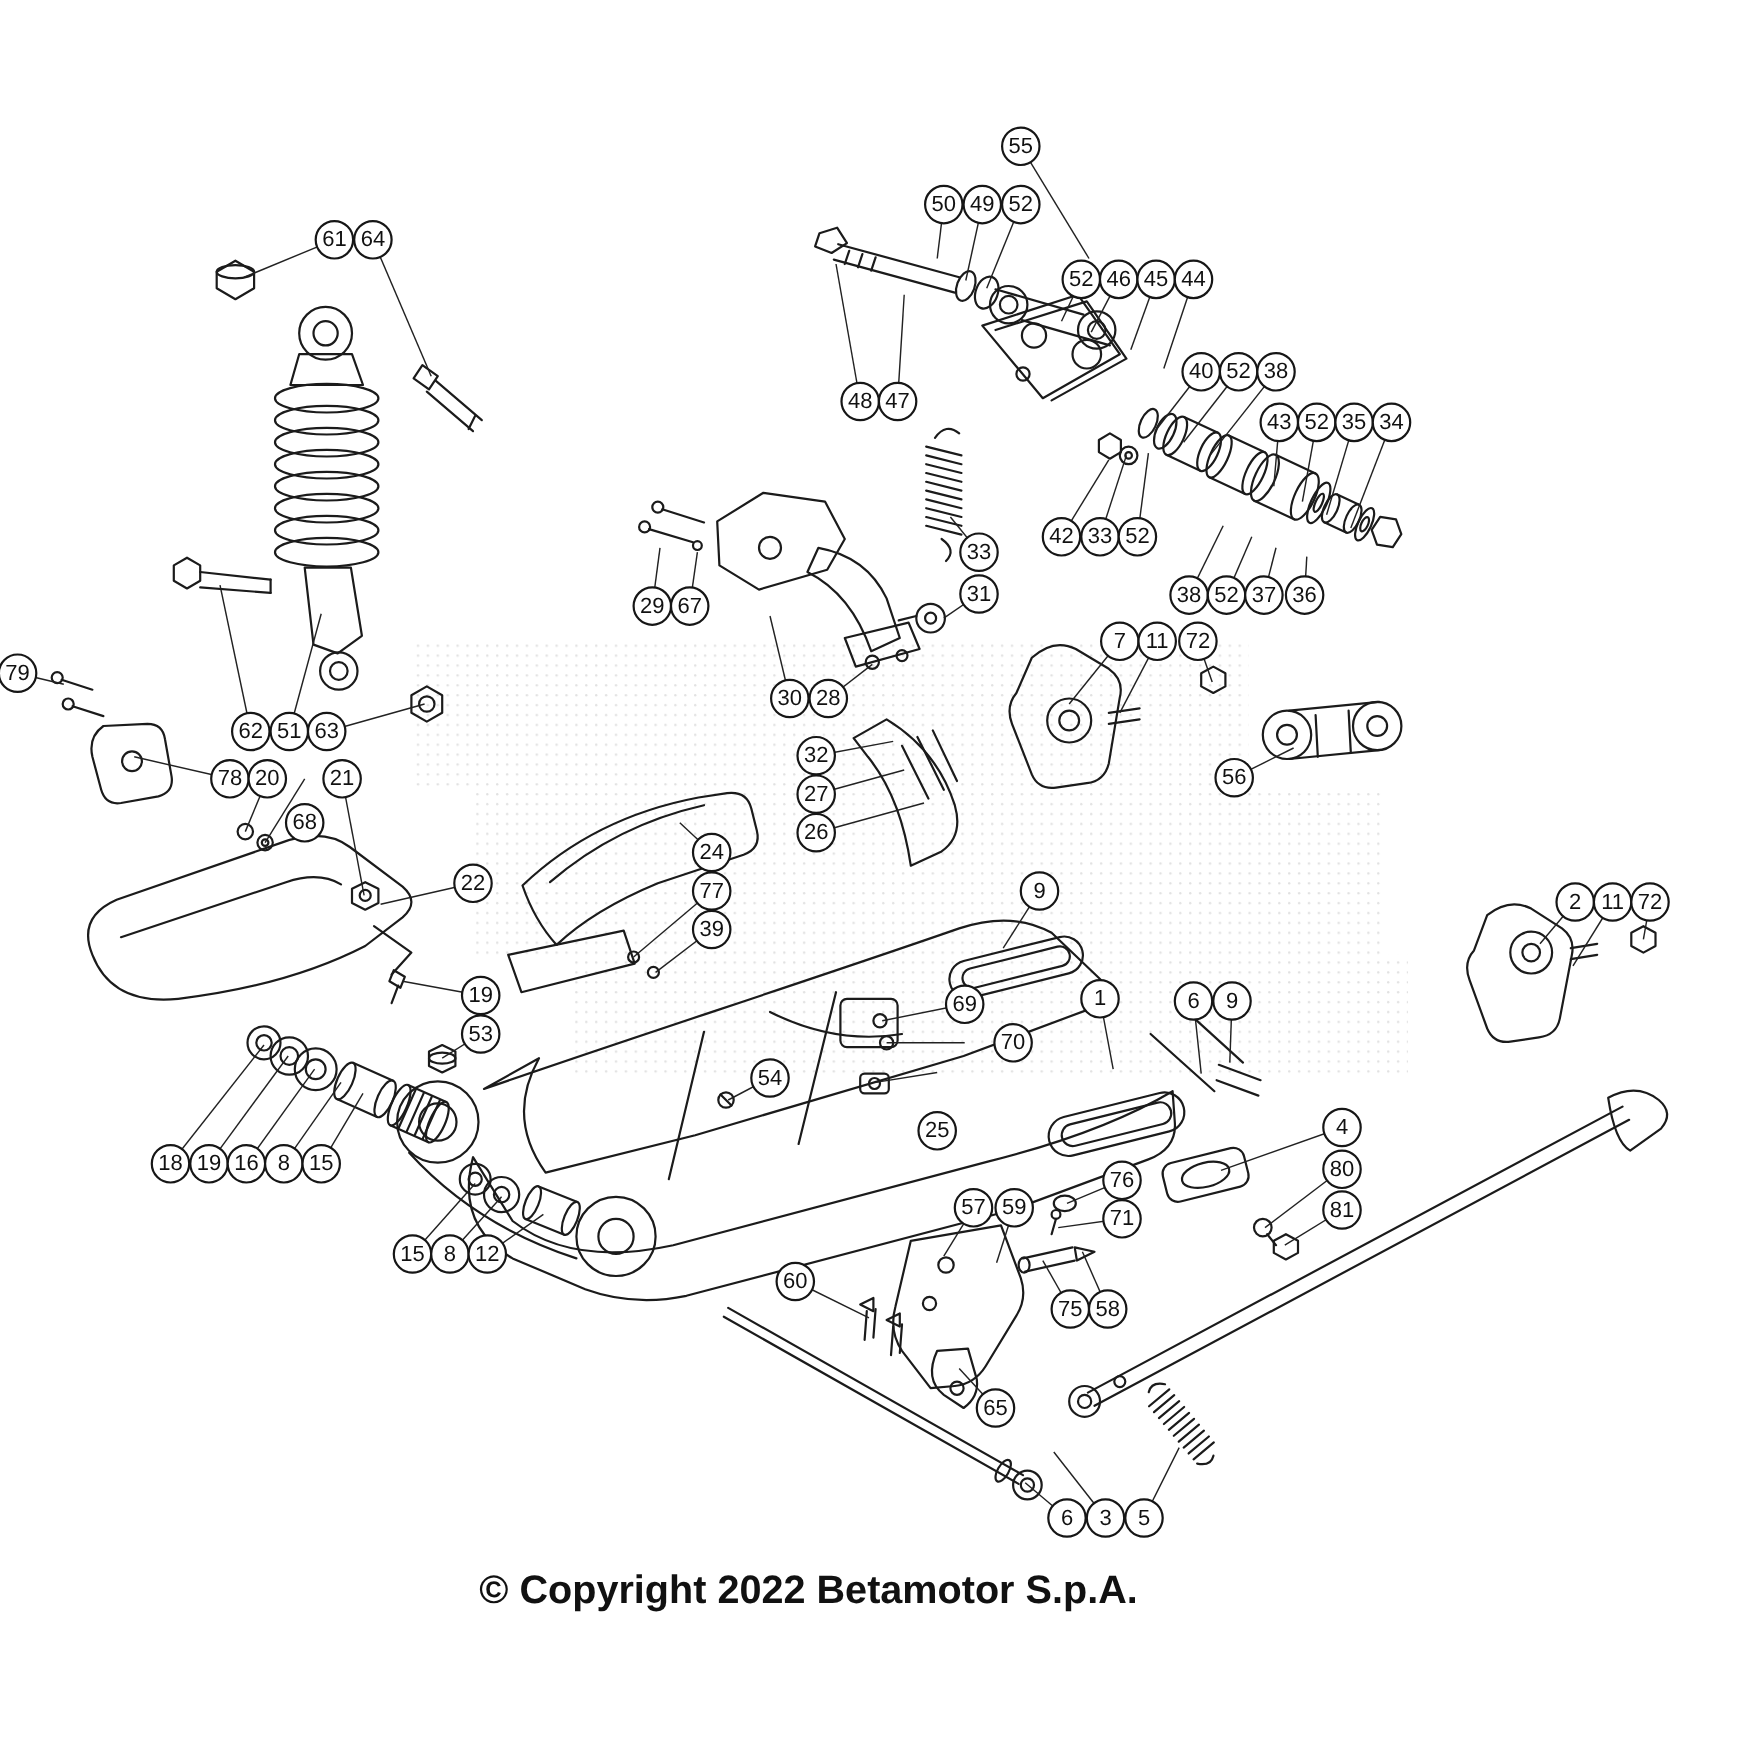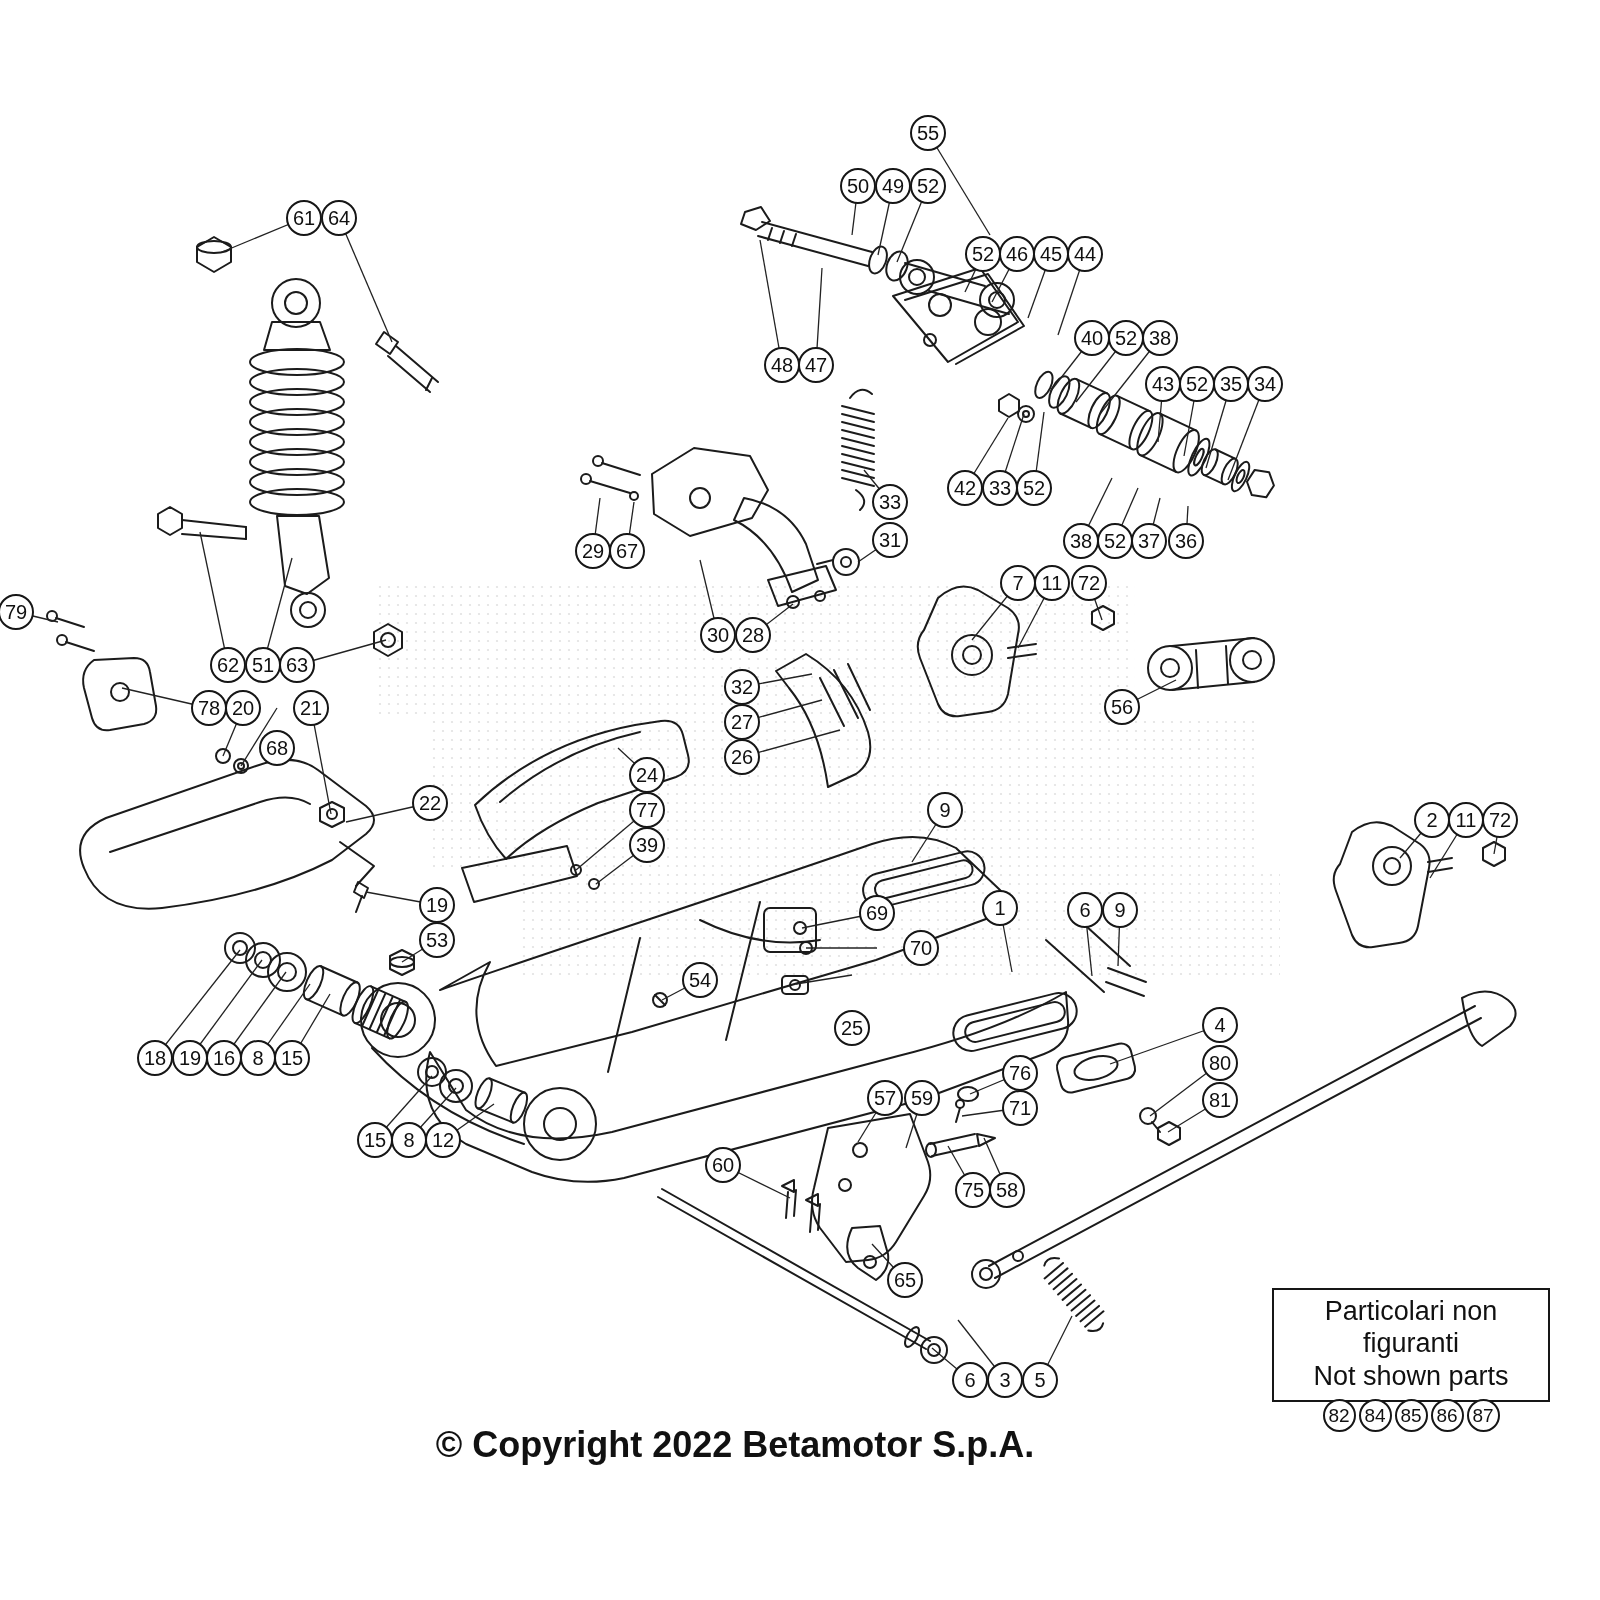--- a/index.html
+++ b/index.html
@@ -493,26 +493,15 @@
       <div class="co" style="left: 904px; top: 1080px;">59</div>
       <div class="co" style="left: 955px; top: 1172px;">75</div>
       <div class="co" style="left: 989px; top: 1172px;">58</div>
       <div class="co" style="left: 705px; top: 1147px;">60</div>
       <div class="co" style="left: 887px; top: 1262px;">65</div>
       <div class="co" style="left: 952px; top: 1362px;">6</div>
       <div class="co" style="left: 987px; top: 1362px;">3</div>
       <div class="co" style="left: 1022px; top: 1362px;">5</div>
     </div>
 
-  <div class="box">
-    <div class="t">Particolari non figuranti</div>
-    <div class="t">Not shown parts</div>
-    <div class="ns-row" id="ns-row">
-        <span class="ns-co">82</span>
-        <span class="ns-co">84</span>
-        <span class="ns-co">85</span>
-        <span class="ns-co">86</span>
-        <span class="ns-co">87</span>
-      </div>
-  </div>
 
   <div class="copyright">© Copyright 2022 Betamotor S.p.A.</div>
 </div>
 
 </body></html>

